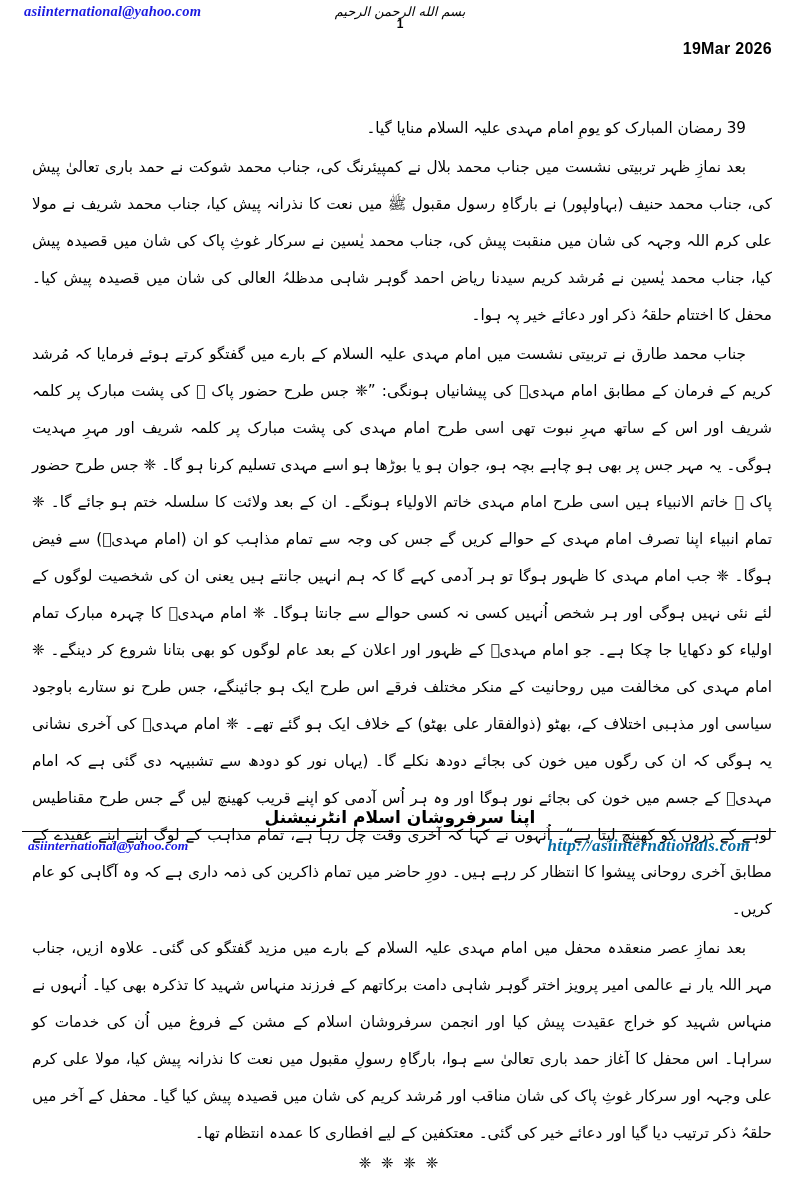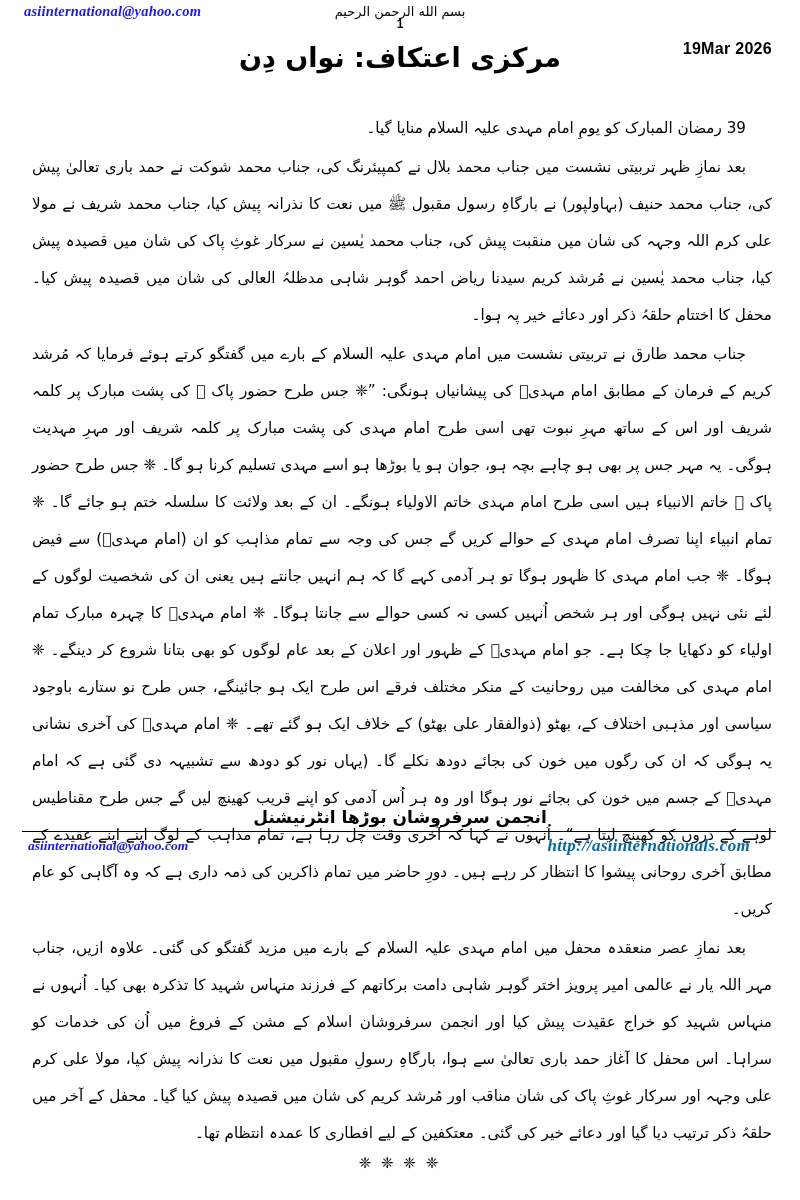--- a/index.html
+++ b/index.html
@@ -40,20 +40,21 @@
     color: #1a1aE0;
     letter-spacing: 0.2px;
     white-space: nowrap;
   }
   .hdr-bismillah-wrap {
     position: absolute;
     left: 0;
     right: 0;
     top: 2px;
     text-align: center;
+    font-style: italic;
   }
   .hdr-bismillah {
     display: inline-block;
     font-family: "DejaVu Sans", "Liberation Sans", sans-serif;
     font-size: 13px;
     line-height: 1.1;
     color: #000;
     direction: rtl;
     white-space: nowrap;
   }
@@ -180,34 +181,33 @@
     <div class="hdr-email">asiinternational@yahoo.com</div>
 
     <div class="hdr-bismillah-wrap">
       <span class="hdr-bismillah">بسم الله الرحمن الرحيم</span>
     </div>
 
     <div class="hdr-pageno">1</div>
 
     <div class="hdr-date">19Mar 2026</div>
 
-    <div class="hdr-title">مرکزی اعتکاف: نواں دِن</div>
   </div>
 
   <div class="body-text">
     <p>39 رمضان المبارک کو یومِ امام مہدی علیہ السلام منایا گیا۔</p>
     <p>بعد نمازِ ظہر تربیتی نشست میں جناب محمد بلال نے کمپیئرنگ کی، جناب محمد شوکت نے حمد باری تعالیٰ پیش کی، جناب محمد حنیف (بہاولپور) نے بارگاہِ رسول مقبول ﷺ میں نعت کا نذرانہ پیش کیا، جناب محمد شریف نے مولا علی کرم اللہ وجہہ کی شان میں منقبت پیش کی، جناب محمد یٰسین نے سرکار غوثِ پاک کی شان میں قصیدہ پیش کیا، جناب محمد یٰسین نے مُرشد کریم سیدنا ریاض احمد گوہر شاہی مدظلہُ العالی کی شان میں قصیدہ پیش کیا۔ محفل کا اختتام حلقہُ ذکر اور دعائے خیر پہ ہوا۔</p>
     <p>جناب محمد طارق نے تربیتی نشست میں امام مہدی علیہ السلام کے بارے میں گفتگو کرتے ہوئے فرمایا کہ مُرشد کریم کے فرمان کے مطابق امام مہدیؑ کی پیشانیاں ہونگی: ”❈ جس طرح حضور پاک ﷺ کی پشت مبارک پر کلمہ شریف اور اس کے ساتھ مہرِ نبوت تھی اسی طرح امام مہدی کی پشت مبارک پر کلمہ شریف اور مہرِ مہدیت ہوگی۔ یہ مہر جس پر بھی ہو چاہے بچہ ہو، جوان ہو یا بوڑھا ہو اسے مہدی تسلیم کرنا ہو گا۔ ❈ جس طرح حضور پاک ﷺ خاتم الانبیاء ہیں اسی طرح امام مہدی خاتم الاولیاء ہونگے۔ ان کے بعد ولائت کا سلسلہ ختم ہو جائے گا۔ ❈ تمام انبیاء اپنا تصرف امام مہدی کے حوالے کریں گے جس کی وجہ سے تمام مذاہب کو ان (امام مہدیؑ) سے فیض ہوگا۔ ❈ جب امام مہدی کا ظہور ہوگا تو ہر آدمی کہے گا کہ ہم انہیں جانتے ہیں یعنی ان کی شخصیت لوگوں کے لئے نئی نہیں ہوگی اور ہر شخص اُنہیں کسی نہ کسی حوالے سے جانتا ہوگا۔ ❈ امام مہدیؑ کا چہرہ مبارک تمام اولیاء کو دکھایا جا چکا ہے۔ جو امام مہدیؑ کے ظہور اور اعلان کے بعد عام لوگوں کو بھی بتانا شروع کر دینگے۔ ❈ امام مہدی کی مخالفت میں روحانیت کے منکر مختلف فرقے اس طرح ایک ہو جائینگے، جس طرح نو ستارے باوجود سیاسی اور مذہبی اختلاف کے، بھٹو (ذوالفقار علی بھٹو) کے خلاف ایک ہو گئے تھے۔ ❈ امام مہدیؑ کی آخری نشانی یہ ہوگی کہ ان کی رگوں میں خون کی بجائے دودھ نکلے گا۔ (یہاں نور کو دودھ سے تشبیہہ دی گئی ہے کہ امام مہدیؑ کے جسم میں خون کی بجائے نور ہوگا اور وہ ہر اُس آدمی کو اپنے قریب کھینچ لیں گے جس طرح مقناطیس لوہے کے ذروں کو کھینچ لیتا ہے“۔ اُنہوں نے کہا کہ آخری وقت چل رہا ہے، تمام مذاہب کے لوگ اپنے اپنے عقیدے کے مطابق آخری روحانی پیشوا کا انتظار کر رہے ہیں۔ دورِ حاضر میں تمام ذاکرین کی ذمہ داری ہے کہ وہ آگاہی کو عام کریں۔</p>
     <p>بعد نمازِ عصر منعقدہ محفل میں امام مہدی علیہ السلام کے بارے میں مزید گفتگو کی گئی۔ علاوہ ازیں، جناب مہر اللہ یار نے عالمی امیر پرویز اختر گوہر شاہی دامت برکاتھم کے فرزند منہاس شہید کا تذکرہ بھی کیا۔ اُنہوں نے منہاس شہید کو خراج عقیدت پیش کیا اور انجمن سرفروشان اسلام کے مشن کے فروغ میں اُن کی خدمات کو سراہا۔ اس محفل کا آغاز حمد باری تعالیٰ سے ہوا، بارگاہِ رسولِ مقبول میں نعت کا نذرانہ پیش کیا، مولا علی کرم علی وجہہ اور سرکار غوثِ پاک کی شان مناقب اور مُرشد کریم کی شان میں قصیدہ پیش کیا گیا۔ محفل کے آخر میں حلقہُ ذکر ترتیب دیا گیا اور دعائے خیر کی گئی۔ معتکفین کے لیے افطاری کا عمدہ انتظام تھا۔</p>
   </div>
 
   <div class="flower-row">❈ ❈ ❈ ❈</div>
 
   <div class="footer">
-    <div class="ftr-org">انجمن سرفروشان بوڑھا انٹرنیشنل</div>
+    <div class="ftr-org">اپنا سرفروشان اسلام انٹرنیشنل</div>
 
     <div class="ftr-rule"></div>
 
     <div class="ftr-links">
       <div class="ftr-email">asiinternational@yahoo.com</div>
       <div class="ftr-url">http://asiinternationals.com</div>
     </div>
   </div>
 
 </div>

